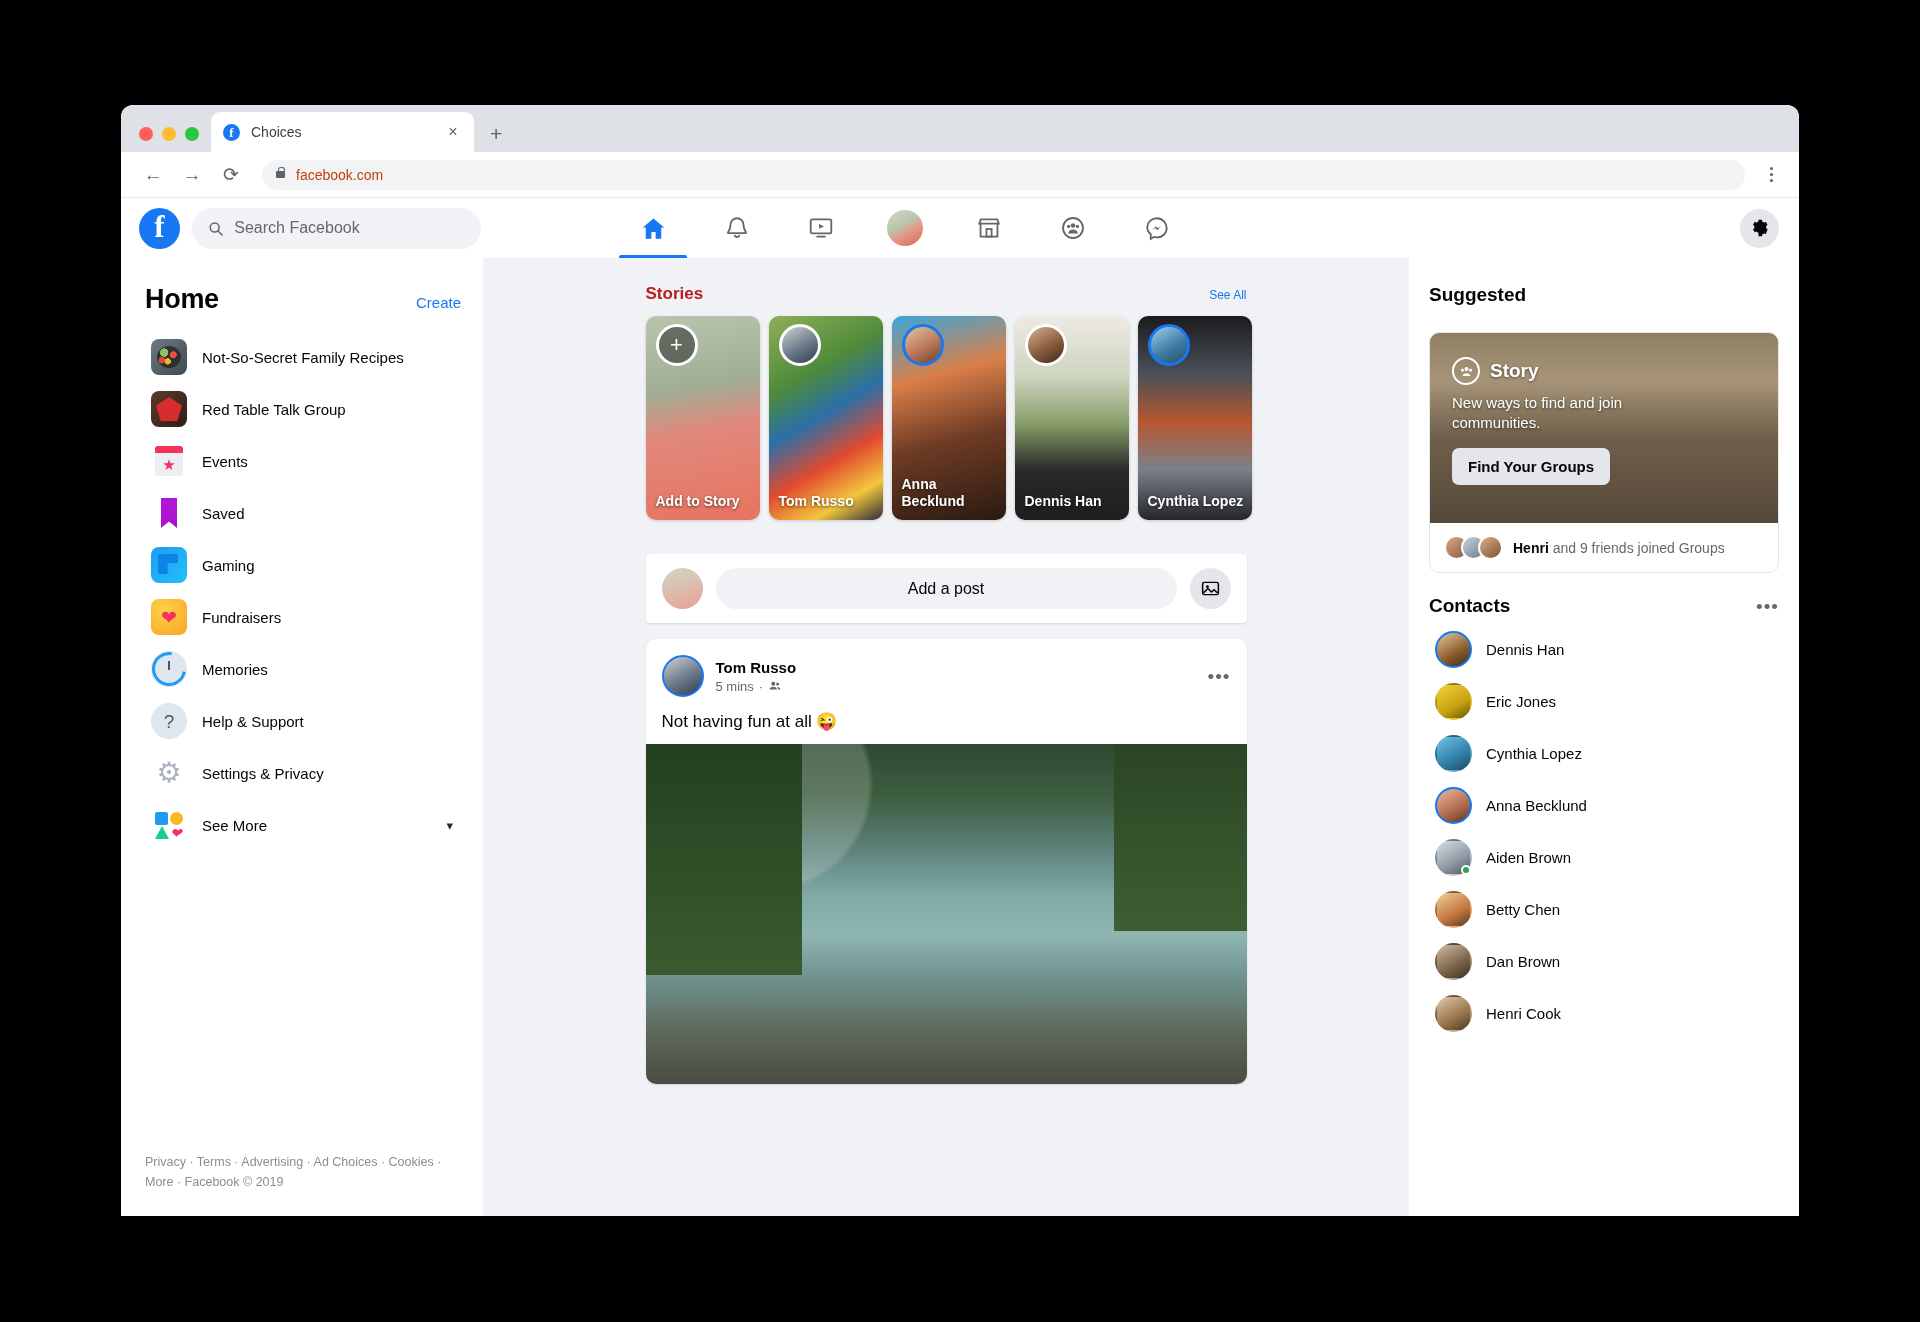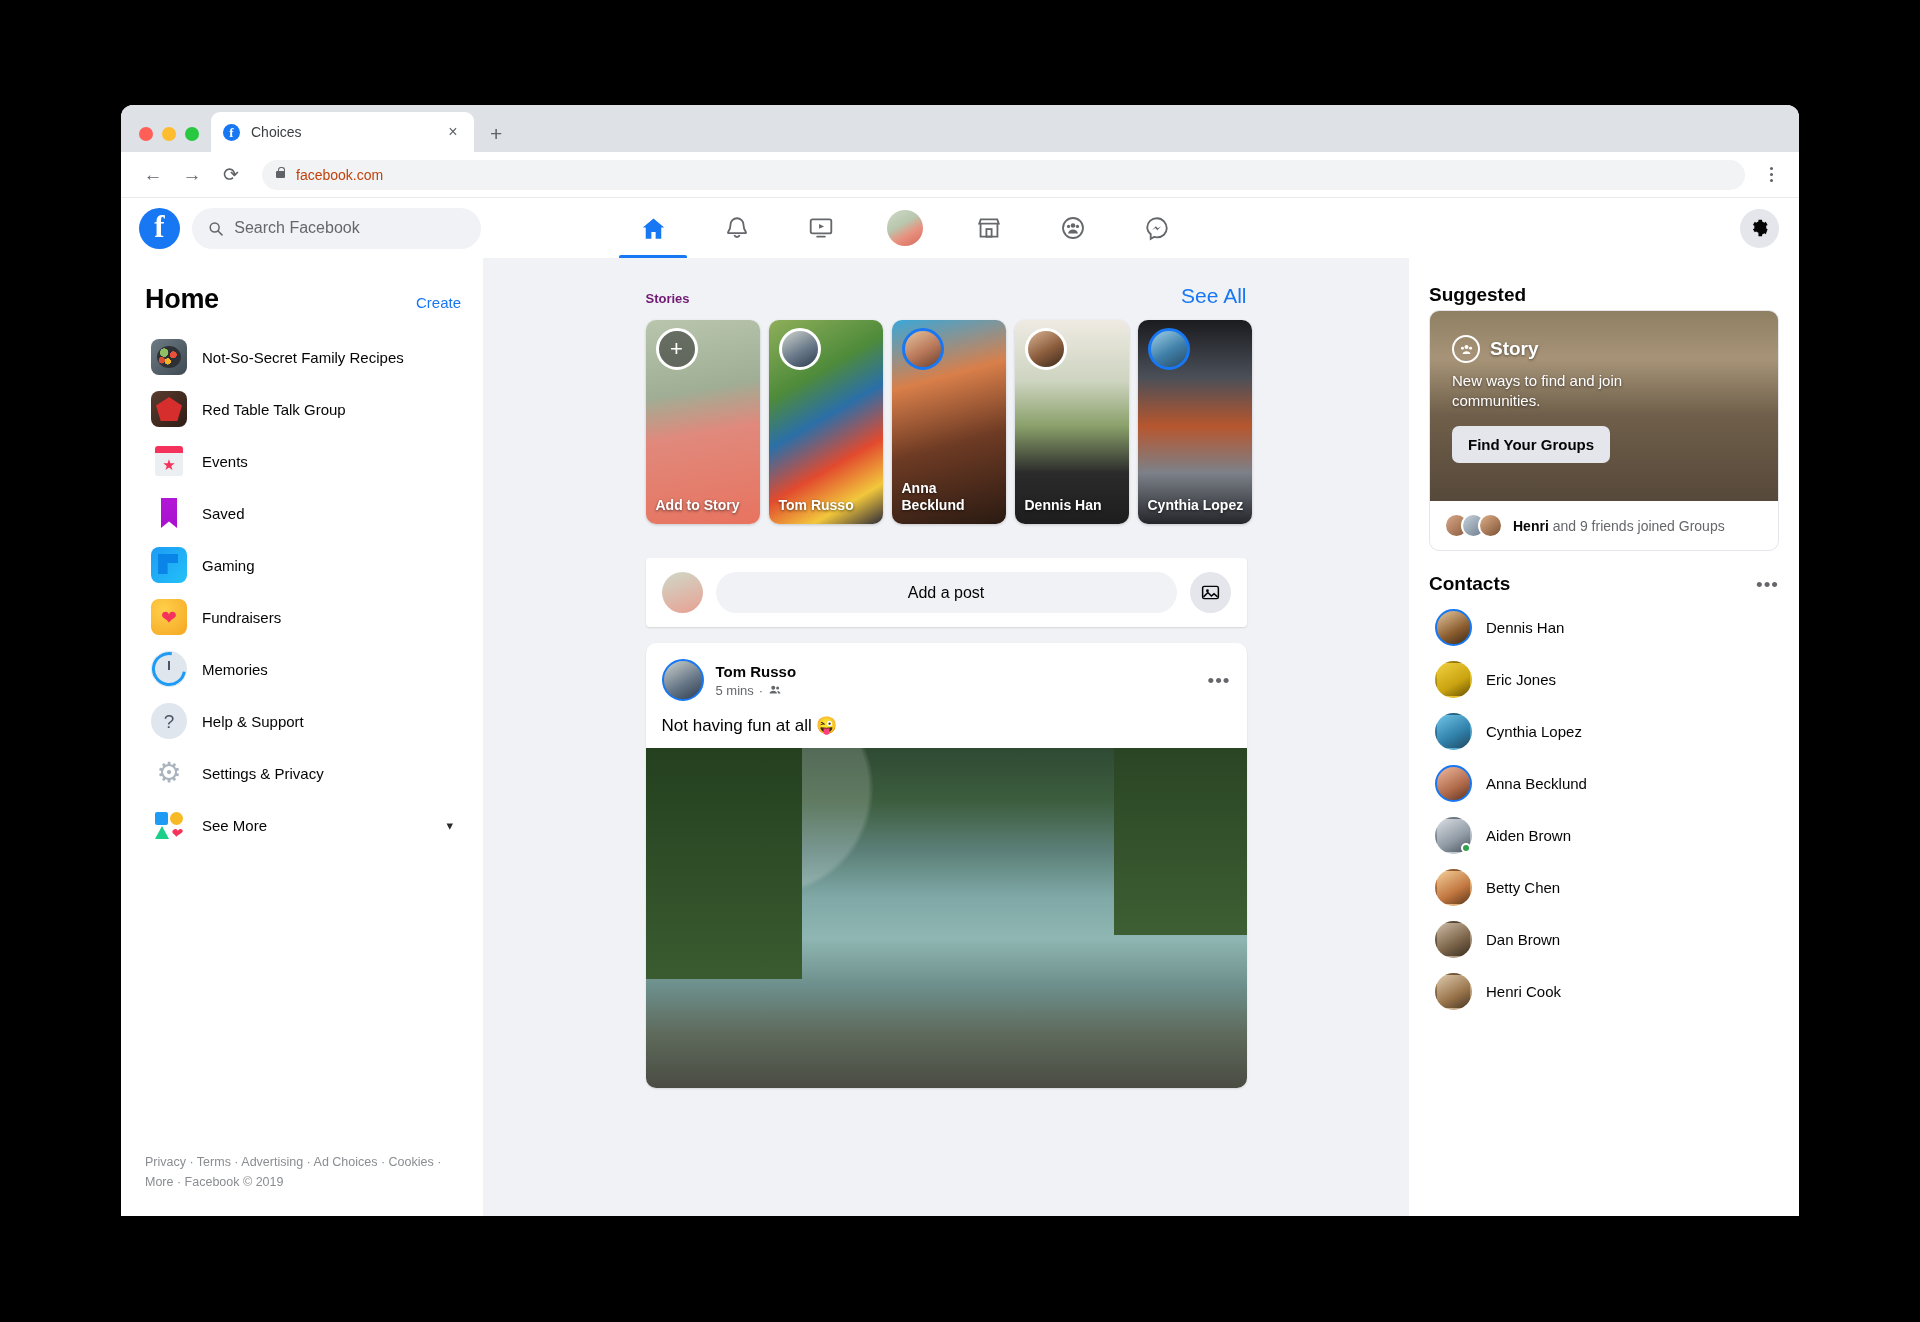--- a/index.html
+++ b/index.html
@@ -303,22 +303,22 @@
     padding: 26px 0 0 0;
     overflow: hidden;
     position: relative;
   }
   .feed-inner { width: 601px; margin: 0 auto; }
 
   .stories-head {
     display:flex; align-items:baseline; justify-content:space-between;
     margin-bottom: 12px;
   }
-  .stories-title { font-size: 13px; font-weight: bold; color:#701a75; }
-  .see-all { font-size: 21px; color:#1877f2; }
+  .stories-title { font-size: 17px; font-weight: bold; color:#b91c1c; }
+  .see-all { font-size: 12px; color:#1877f2; }
 
   .stories-row { display:flex; gap: 9px; }
   .story {
     width: 114px; height: 204px;
     border-radius: 10px;
     position: relative;
     overflow: hidden;
     box-shadow: 0 1px 3px rgba(0,0,0,.18);
     flex: none;
   }
@@ -402,21 +402,21 @@
     background: linear-gradient(180deg,#2a4524,#3d5f33);
   }
 
   
   .rightbar {
     width: 390px; flex:none;
     background:#fff;
     padding: 26px 20px 0 20px;
     overflow:hidden;
   }
-  .rb-title { font-size:19px; font-weight:bold; color:#050505; margin-bottom:4px; }
+  .rb-title { font-size:19px; font-weight:bold; color:#050505; margin-bottom:26px; }
   .sug-card {
     border:1px solid #e4e6eb; border-radius:10px; overflow:hidden;
   }
   .sug-img {
     height: 190px; position:relative;
     background: linear-gradient(180deg,#8f7f63 0%,#a79478 25%,#6f5f4a 55%,#56483a 100%);
     padding: 24px 22px;
   }
   .sug-badge { display:flex; align-items:center; gap:10px; }
   .sug-badge-ic {

